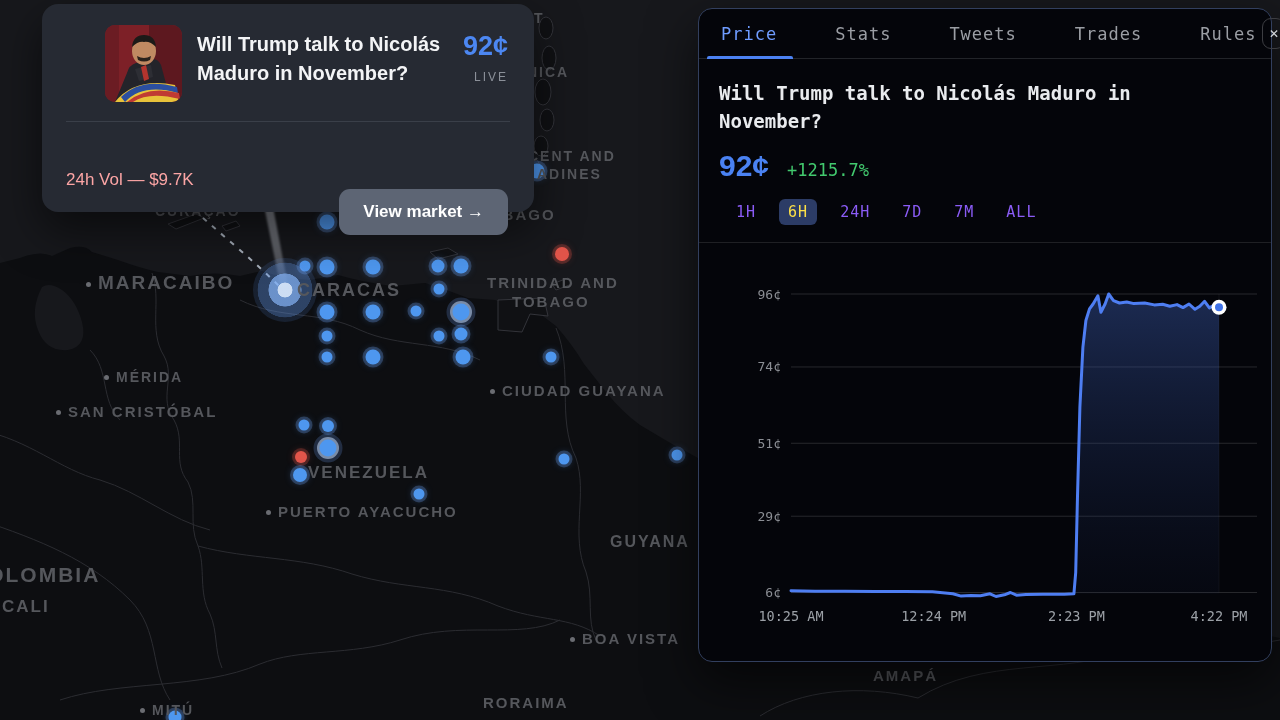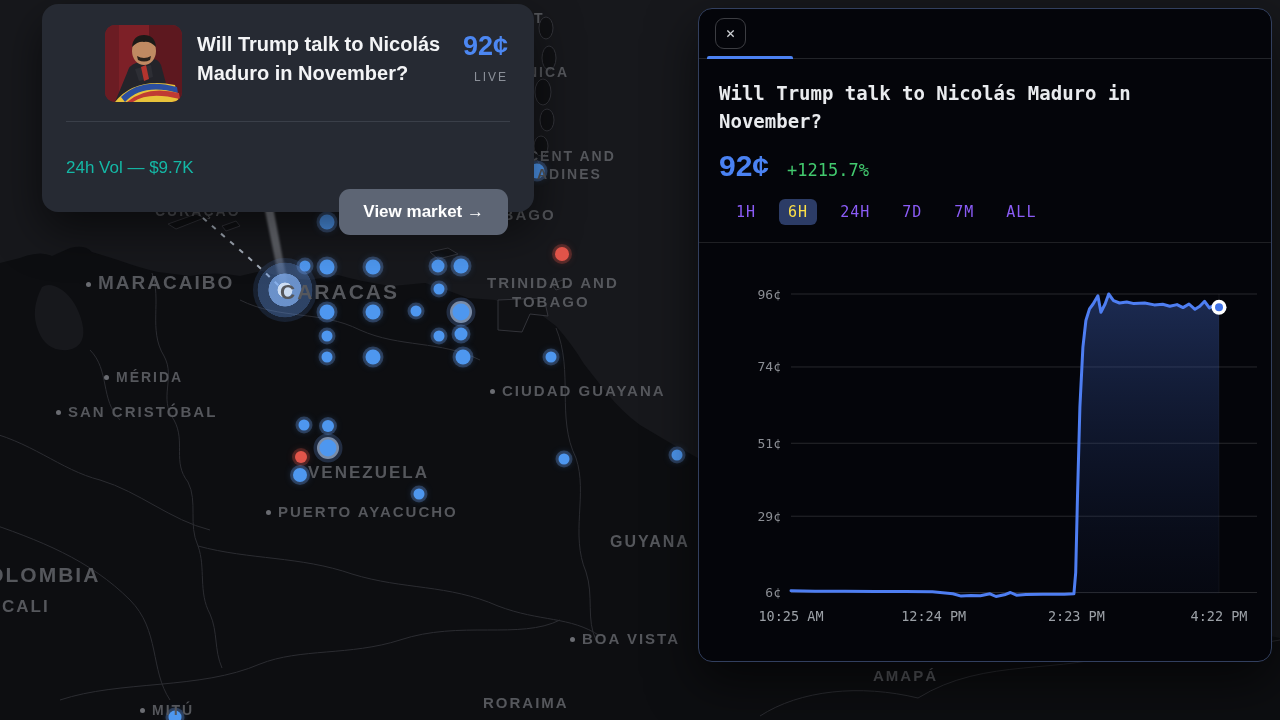--- a/index.html
+++ b/index.html
@@ -26,21 +26,21 @@
 
   
   .card{position:absolute;left:42px;top:4px;width:492px;height:208px;background:#262a33;border-radius:16px;
         box-shadow:0 18px 45px rgba(0,0,0,.55);z-index:5;}
   .card-img{position:absolute;left:63px;top:21px;width:77px;height:77px;border-radius:10px;overflow:hidden;}
   .card-title{position:absolute;left:155px;top:26px;width:300px;font-size:20px;line-height:29px;
               font-weight:bold;color:#f3f4f6;}
   .card-price{position:absolute;right:26px;top:27px;font-size:27px;font-weight:bold;color:#4c87f2;}
   .card-live{position:absolute;right:26px;top:66px;font-size:12px;letter-spacing:2px;color:#8b9099;}
   .card-div{position:absolute;left:24px;right:24px;top:117px;height:1px;background:#3a3f49;}
-  .card-vol{position:absolute;left:24px;top:154px;font-size:17px;color:#14b8a6;}
+  .card-vol{position:absolute;left:24px;top:166px;font-size:17px;color:#fca5a5;}
   .card-btn{position:absolute;right:26px;top:141px;height:46px;padding:0 24px;border:none;border-radius:11px;
             background:#5d6574;color:#fff;font-size:17px;font-weight:bold;font-family:inherit;cursor:pointer;margin-top:44px;}
 
   
   .panel{position:absolute;left:698px;top:8px;width:574px;height:654px;background:#04050a;
          border:1px solid #323f5e;border-radius:14px;box-shadow:0 20px 50px rgba(0,0,0,.6);z-index:6;
          font-family:"DejaVu Sans Mono", monospace;box-sizing:border-box;}
   .panel-header{position:relative;display:flex;align-items:center;justify-content:space-between;
                 height:49px;padding:0 12px 0 16px;border-bottom:1px solid #222429;}
   .tab{background:none;border:none;font-family:inherit;font-size:17px;color:#9b9ea4;cursor:pointer;
@@ -135,21 +135,21 @@
       <div class="mdot dot-ring" style="left: 328px; top: 448px; width: 17px; height: 17px;"></div>
       <div class="mdot dot-r" style="left: 301px; top: 457px; width: 12px; height: 12px;"></div>
       <div class="mdot dot-b" style="left: 300px; top: 475px; width: 14px; height: 14px;"></div>
       <div class="mdot dot-b" style="left: 419px; top: 494px; width: 11px; height: 11px;"></div>
       <div class="mdot dot-b" style="left: 564px; top: 459px; width: 11px; height: 11px;"></div>
       <div class="mdot dot-b" style="left: 677px; top: 455px; width: 11px; height: 11px;"></div>
       <div class="mdot dot-b" style="left: 175px; top: 717px; width: 13px; height: 13px;"></div>
     </div>
   <div class="labels-layer">
       <div class="map-label m" style="left: 86px; top: 272px; font-size: 19px;"><span class="mk"></span>MARACAIBO</div>
-      <div class="map-label" style="left: 280px; top: 280px; font-size: 21px;">CARACAS</div>
+      <div class="map-label" style="left: 297px; top: 280px; font-size: 18px;">CARACAS</div>
       <div class="map-label" style="left: 155px; top: 203px; font-size: 14px;">CURAÇAO</div>
       <div class="map-label" style="left: 478px; top: 206px; font-size: 15px;">TOBAGO</div>
       <div class="map-label" style="left: 534px; top: 10px; font-size: 14px;">T</div>
       <div class="map-label" style="left: 527px; top: 64px; font-size: 14px;">NICA</div>
       <div class="map-label" style="left: 528px; top: 148px; font-size: 14px;">CENT AND</div>
       <div class="map-label" style="left: 537px; top: 166px; font-size: 14px; text-align: right;">ADINES</div>
       <div class="map-label" style="left: 487px; top: 274px; font-size: 15px;">TRINIDAD AND</div>
       <div class="map-label" style="left: 512px; top: 293px; font-size: 15px;">TOBAGO</div>
       <div class="map-label m" style="left: 490px; top: 382px; font-size: 15px;"><span class="mk"></span>CIUDAD GUAYANA</div>
       <div class="map-label m" style="left: 104px; top: 369px; font-size: 14px;"><span class="mk"></span>MÉRIDA</div>
@@ -185,20 +185,27 @@
     <div class="card-title">Will Trump talk to Nicolás Maduro in November?</div>
     <div class="card-price">92¢</div>
     <div class="card-live">LIVE</div>
     <div class="card-div"></div>
     <div class="card-vol">24h Vol — $9.7K</div>
     <button class="card-btn">View market →</button>
   </div>
 
   <div class="panel">
     <div class="panel-header">
+      <div style="display:flex;gap:46px;" id="tabs-group">
+          <button class="tab active">Price</button>
+          <button class="tab">Stats</button>
+          <button class="tab">Tweets</button>
+          <button class="tab">Trades</button>
+          <button class="tab">Rules</button>
+        </div>
       <button class="close-btn">✕</button>
       <div class="tab-indicator"></div>
     </div>
     <div class="question">Will Trump talk to Nicolás Maduro in November?</div>
     <div class="price-row">
       <span class="big-price">92¢</span>
       <span class="change">+1215.7%</span>
     </div>
     <div class="ranges" id="ranges-group">
         <button class="range">1H</button>

